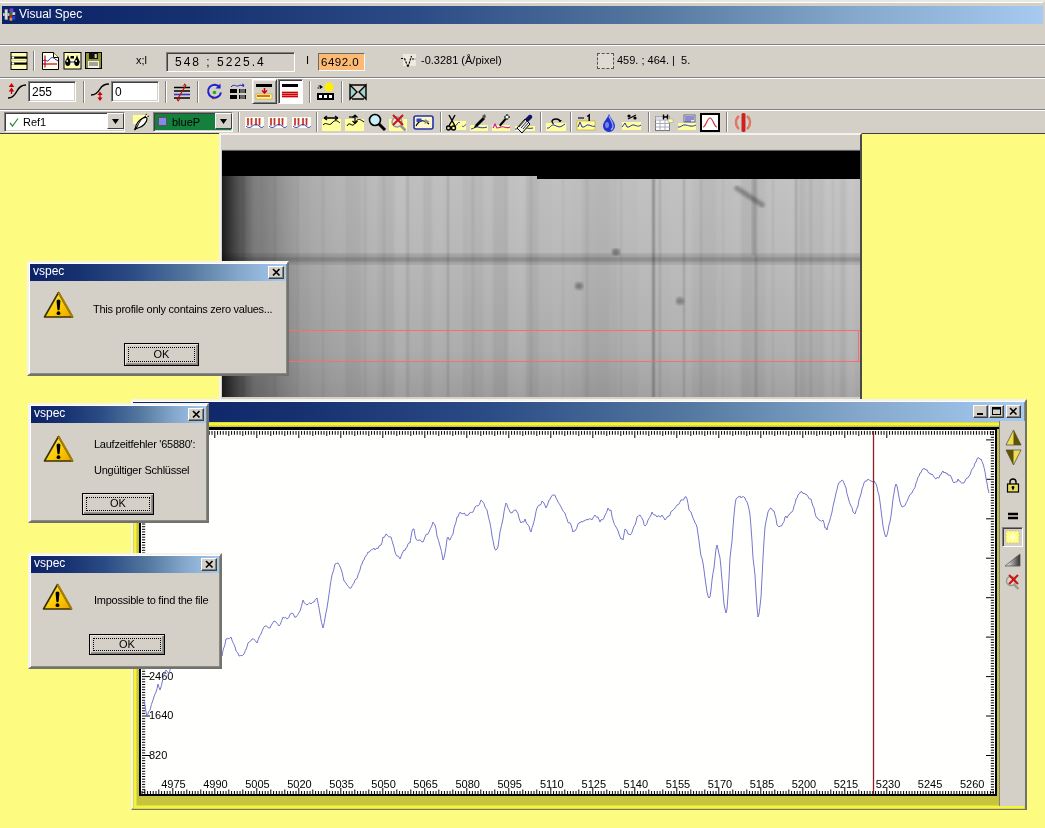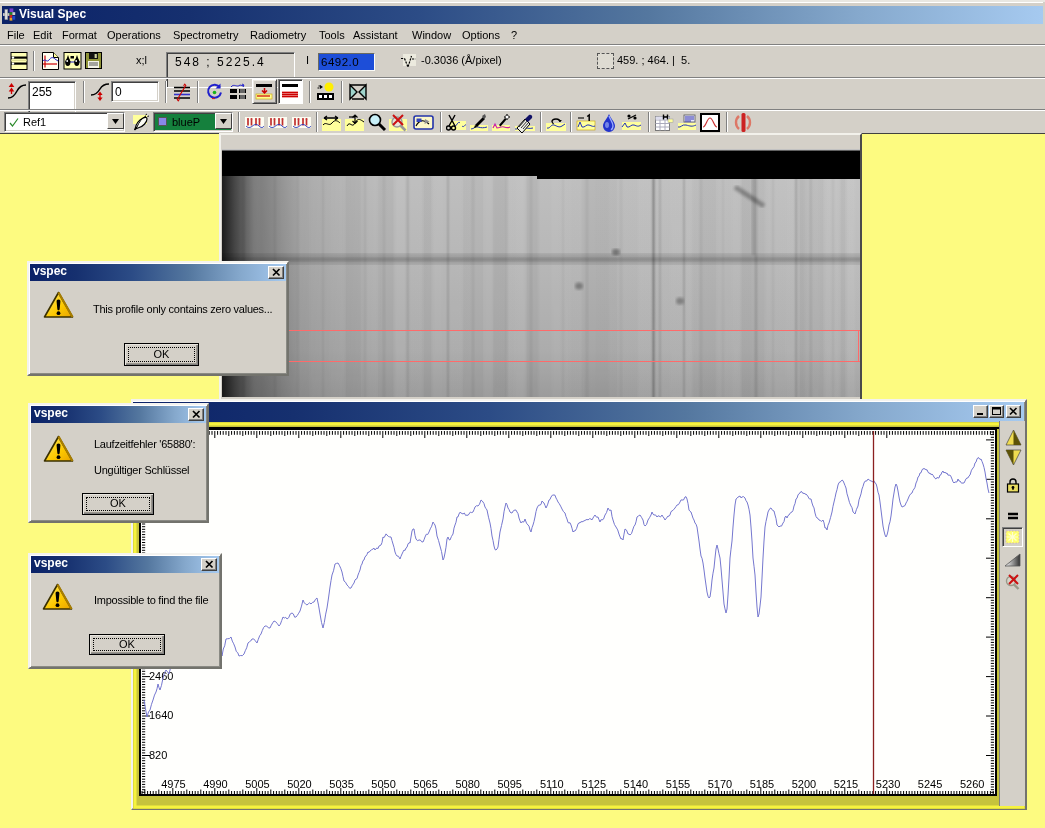--- a/index.html
+++ b/index.html
@@ -2,21 +2,21 @@
 <html><head><meta charset="utf-8"><style>
 *{margin:0;padding:0;box-sizing:border-box}
 html,body{width:1045px;height:828px;overflow:hidden}
 body{background:#fdfb80;font-family:"Liberation Sans",sans-serif;position:relative}
 .abs{position:absolute}
 .gray{background:#d4d0c8}
 .raised{border-top:1px solid #fff;border-left:1px solid #fff;border-right:1px solid #404040;border-bottom:1px solid #404040;box-shadow:inset 1px 1px 0 #ece9e2,inset -1px -1px 0 #808080}
 .sunken{border-top:1px solid #808080;border-left:1px solid #808080;border-right:1px solid #fff;border-bottom:1px solid #fff;box-shadow:inset 1px 1px 0 #404040,inset -1px -1px 0 #d4d0c8}
 .win{background:#d4d0c8;border:2px solid;border-color:#f4f3ef #73736d #73736d #f4f3ef;box-shadow:inset 1px 1px 0 #fff,inset -1px -1px 0 #8a8a84}
 .tgrad{background:linear-gradient(90deg,#0b2268 0%,#16306f 18%,#2c4c86 40%,#54779f 62%,#85a8cc 82%,#a6caf0 100%)}
-.ttext{color:#fff;font-weight:bold;font-size:12px;line-height:15px}
+.ttext{color:#fff;font-weight:normal;font-size:12px;line-height:15px}
 .xbtn{position:absolute;background:#d4d0c8;border-top:1px solid #fff;border-left:1px solid #fff;border-right:1px solid #404040;border-bottom:1px solid #404040;box-shadow:inset -1px -1px 0 #808080;display:flex;align-items:center;justify-content:center}
 .mono{font-family:Liberation Sans, sans-serif;font-size:12px;color:#000}
 .menu span{font-size:11px;color:#000;position:absolute;top:4px}
 .okbtn{position:absolute;background:#d4d0c8;border:1px solid #000;box-shadow:inset 1px 1px 0 #e8e5df,inset -1px -1px 0 #808080,inset -2px -2px 0 #9a968e;font-size:11px;text-align:center;color:#000}
 .okfocus{position:absolute;left:3px;right:3px;top:3px;bottom:3px;border:1px dotted #000}
 .dlgtxt{font-size:11px;letter-spacing:-0.25px;color:#000;position:absolute}
 .sep{position:absolute;width:2px;border-left:1px solid #808080;border-right:1px solid #fff}
 .hsep{position:absolute;left:0;right:0;height:2px;border-top:1px solid #808080;border-bottom:1px solid #fff}
 </style></head><body>
 <div class="abs gray" style="left:0;top:0;width:1045px;height:134px;border-bottom:1px solid #404040">
@@ -28,33 +28,20 @@
         <rect x="2" y="1" width="3" height="11" fill="#e0e0e0" stroke="#888" stroke-width="0.5"></rect>
 <rect x="7" y="0" width="4" height="4" fill="#7a3fd0"></rect>
         <rect x="7" y="4" width="3" height="3" fill="#2a7f2a"></rect>
 <rect x="10" y="4" width="3" height="3" fill="#d0d0d0"></rect>
         <rect x="7" y="7" width="3" height="3" fill="#cc2222"></rect>
 <rect x="7" y="10" width="3" height="3" fill="#e8a020"></rect>
         <rect x="10" y="8" width="3" height="4" fill="#2244cc"></rect>
       </svg>
 <span class="ttext abs" style="left:17px;top:1px">Visual Spec</span>
 </div>
-<div class="abs menu" style="left:2px;top:25px;width:1041px;height:19px">
-<span style="left:5px">File</span>
-<span style="left:31px">Edit</span>
-<span style="left:60px">Format</span>
-<span style="left:105px">Operations</span>
-<span style="left:171px">Spectrometry</span>
-<span style="left:248px">Radiometry</span>
-<span style="left:317px">Tools</span>
-<span style="left:351px">Assistant</span>
-<span style="left:410px">Window</span>
-<span style="left:460px">Options</span>
-<span style="left:509px">?</span>
-</div>
 <div class="hsep" style="top:44px"></div>
 <div class="abs" style="left:0;top:46px;width:1045px;height:31px">
 <svg class="abs" style="left:10px;top:6px" width="19" height="18" viewBox="0 0 19 18">
     <rect x="1" y="0.5" width="16" height="17" fill="#ffffb4" stroke="#000"></rect>
     <rect x="1" y="4.5" width="16" height="2.2" fill="#000"></rect>
         <rect x="1" y="10.5" width="16" height="2.2" fill="#000"></rect>
     <rect x="1" y="7.8" width="16" height="1" fill="#d8d890"></rect>
         <circle cx="3" cy="5.6" r="1.2" fill="#fff"></circle>
         <circle cx="3" cy="11.6" r="1.2" fill="#fff"></circle>
       </svg>
@@ -78,44 +65,44 @@
         <circle cx="13.2" cy="9" r="0.9" fill="#fff"></circle>
       </svg>
 <svg class="abs" style="left:85px;top:6px" width="17" height="17" viewBox="0 0 17 17">
     <rect x="0.5" y="0.5" width="16" height="16" fill="#8f9338" stroke="#000"></rect>
     <rect x="4" y="1" width="9" height="6" fill="#111"></rect>
         <rect x="9.6" y="2" width="2.2" height="4" fill="#cfd3a0"></rect>
     <rect x="3" y="9" width="11" height="7" fill="#f2f2e8"></rect>
         <path d="M4 11h9M4 13h9" stroke="#555"></path>
       </svg>
 <span class="mono abs" style="left:136px;top:8px;font-size:11px">x;l</span>
-<div class="abs sunken" style="left:166px;top:6px;width:129px;height:36px">
+<div class="abs sunken" style="left:166px;top:6px;width:129px;height:20px">
         <span class="mono" style="position:absolute;left:8px;top:2px;letter-spacing:2px">548 ; 5225.4</span>
       </div>
 <span class="mono abs" style="left:306px;top:8px;font-size:11px">I</span>
-<div class="abs" style="left:318px;top:7px;width:57px;height:18px;background:#1d4ed8;border:1px solid;border-color:#6a6a60 #fbfbf6 #fbfbf6 #6a6a60">
+<div class="abs" style="left:318px;top:7px;width:47px;height:18px;background:#fdba74;border:1px solid;border-color:#6a6a60 #fbfbf6 #fbfbf6 #6a6a60">
         <span class="mono" style="position:absolute;left:2px;top:2px;font-size:11.5px;letter-spacing:0.5px">6492.0</span>
       </div>
 <svg class="abs" style="left:400px;top:6px" width="19" height="18" viewBox="0 0 19 18">
     <rect x="3" y="2" width="13" height="12" fill="#eceade"></rect>
     <path d="M1 6.5h3.5M4.5 6.5l3.5 8.5L11.5 4M11.5 4.5h0M12 7h3.5" stroke="#000" fill="none" stroke-width="1.2" stroke-dasharray="2.2 1"></path>
       </svg>
-<span class="mono abs" style="left:421px;top:8px;font-size:11px">-0.3036 (Å/pixel)</span>
+<span class="mono abs" style="left:421px;top:8px;font-size:11px">-0.3281 (Å/pixel)</span>
 <div class="abs" style="left:597px;top:7px;width:17px;height:16px;border:1px dashed #555;background:#dedbd2"></div>
 <span class="mono abs" style="left:617px;top:8px;font-size:11px">459.&nbsp;;&nbsp;464.&nbsp;|&nbsp;&nbsp;5.</span>
 </div>
 <div class="hsep" style="top:77px"></div>
 <div class="abs" style="left:0;top:79px;width:1045px;height:30px">
 <svg class="abs" style="left:7px;top:3px" width="20" height="20" viewBox="0 0 20 20">
     <path d="M1 16c5 0 7-3 9-7s4-6 9-6" stroke="#000" fill="none" stroke-width="1.5"></path>
     <path d="M4.5 1l2.8 4h-5.6z" fill="#c00"></path>
         <path d="M4.5 5.5l2.8 4h-5.6z" fill="#c00"></path>
         <path d="M4.5 9v3" stroke="#c00" stroke-width="1.3"></path>
       </svg>
-<div class="abs sunken" style="left:28px;top:2px;width:48px;height:32px;background:#fff">
+<div class="abs sunken" style="left:28px;top:2px;width:48px;height:21px;background:#fff">
         <span style="position:absolute;left:3px;top:3px;font-size:12px">255</span>
       </div>
 <div class="sep" style="left:83px;top:2px;height:22px"></div>
 <svg class="abs" style="left:90px;top:3px" width="20" height="20" viewBox="0 0 20 20">
     <path d="M1 13c5 0 7-2.5 9-6s4-5 9-5" stroke="#000" fill="none" stroke-width="1.5"></path>
     <path d="M10 9.5l2.6 3.6h-5.2z" fill="#c00"></path>
         <path d="M10 19l2.6-3.6h-5.2z" fill="#c00"></path>
         <path d="M10 12v5" stroke="#c00" stroke-width="1.3"></path>
       </svg>
 <div class="abs sunken" style="left:111px;top:2px;width:48px;height:21px;background:#fff">

